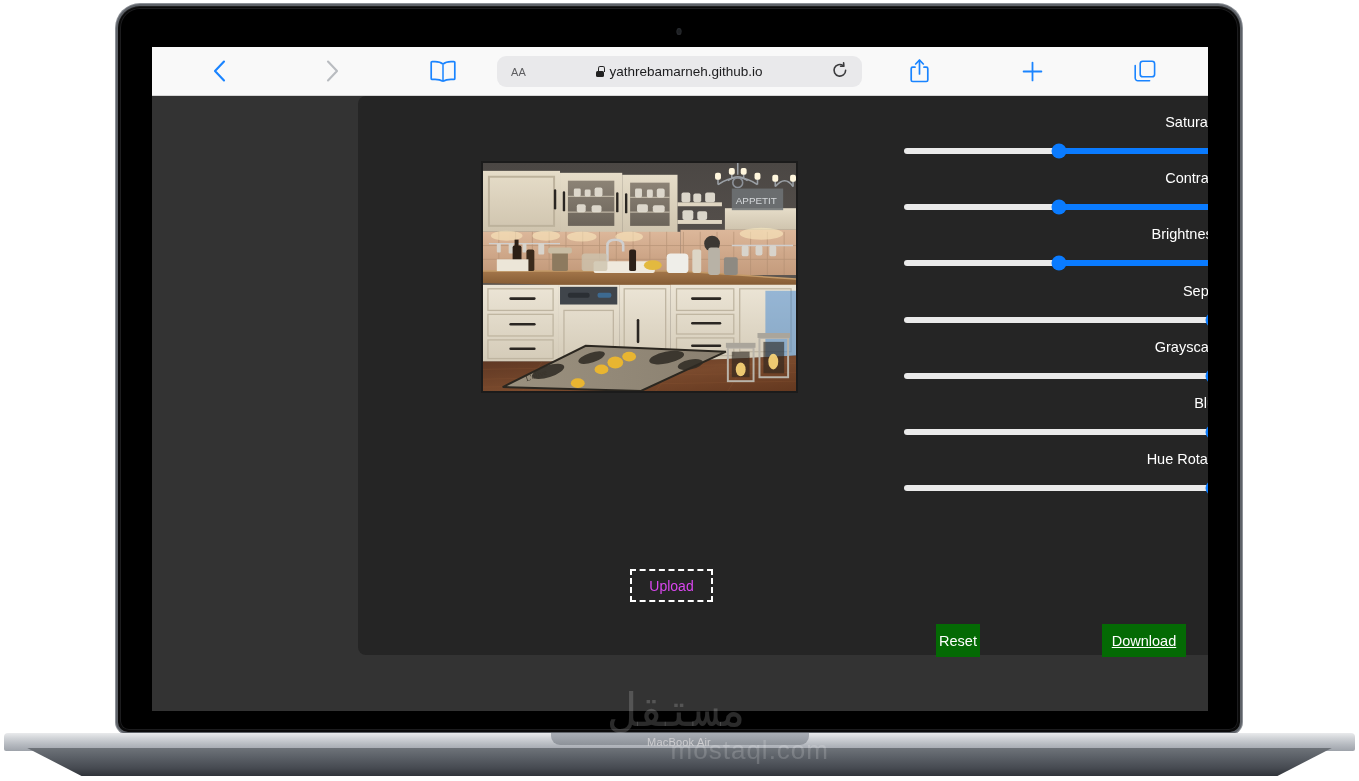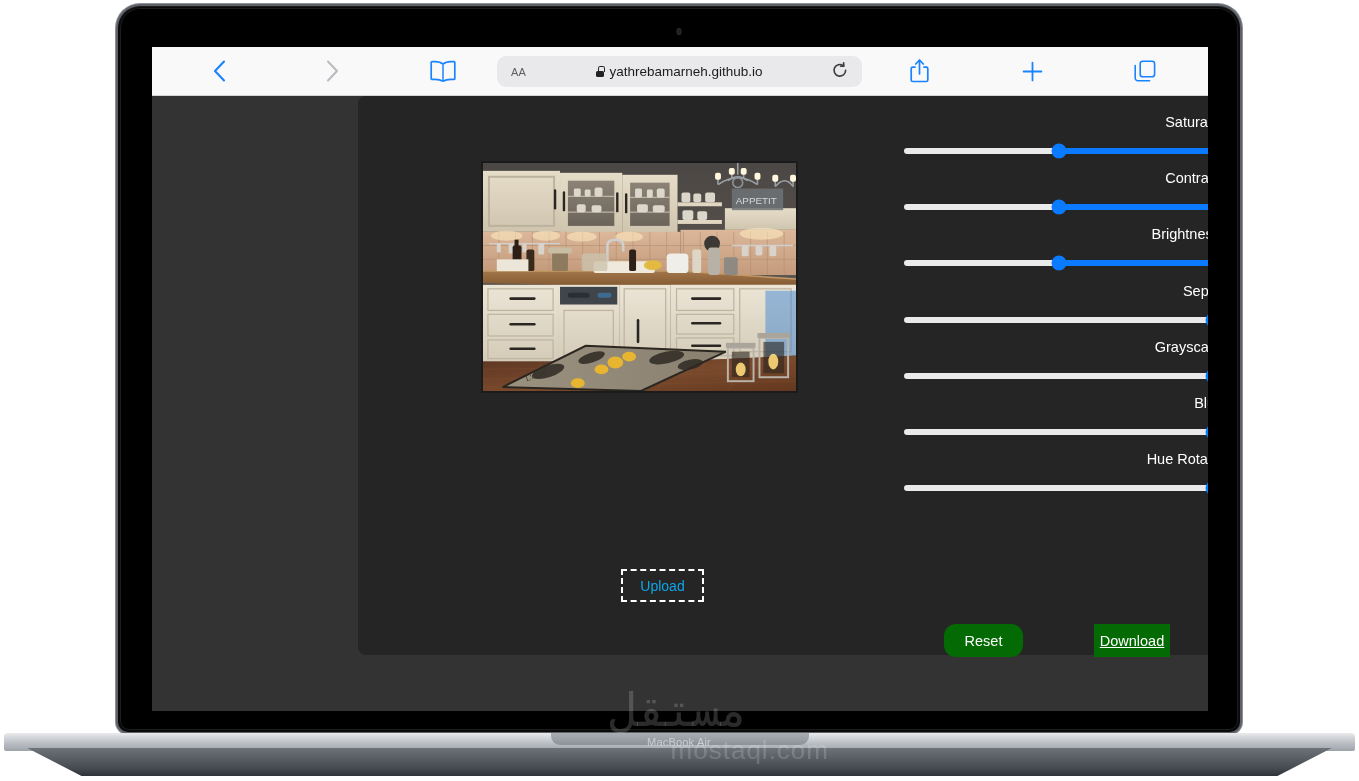--- a/index.html
+++ b/index.html
@@ -121,24 +121,24 @@
   .left-col{ position:relative; }
   .photo{
     position:absolute; left:123px; top:65px;
     width:317px; height:232px;
     border:2px solid #1b1b1b;
     overflow:hidden;
     background:#2b2b2b;
   }
   .photo-inner{ position:absolute; inset:0;border-radius:24px; }
   .up-btn{
-    position:absolute; left:263px; top:473px;
+    position:absolute; left:272px; top:473px;
     width:83px; height:33px;
     border:2px dashed #ffffff;
-    color:#0ea5e9; font-size:14px;
+    color:#d946ef; font-size:14px;
     display:flex; align-items:center; justify-content:center;
     cursor:pointer; background:transparent;text-align:right;
   }
 
   
   .right-col{ position:relative; padding-right:16px; }
   .slider-group{ position:absolute; right:17px; top:17px; width:316px; }
   .srow{ margin-bottom:15.2px; }
   .slabel{
     display:block; text-align:right; color:#ffffff;
@@ -161,22 +161,22 @@
   .actions{
     position:absolute; right:17px; top:528px;
     width:316px; height:33px;
   }
   .btn{
     position:absolute; top:0; height:33px;
     background:#046a04; color:#ffffff; font-size:14.5px;
     border:none; display:flex; align-items:center; justify-content:center;
     cursor:pointer; font-family:"Liberation Sans", sans-serif;
   }
-  .btn-reset{ left:40px; width:79px;border-radius:12px; }
-  .btn-download{ left:190px; width:76px; }
+  .btn-reset{ left:32px; width:44px; }
+  .btn-download{ left:198px; width:84px; }
   .btn-download span{ text-decoration: underline; }
 
   
   .watermark{
     position:absolute; left:50%; top:686px; transform:translateX(-50%);
     width:300px; text-align:center; pointer-events:none; z-index:40;
     color:rgba(255,255,255,.17);
   }
   .wm-ar{ font-size:46px; line-height:44px; font-family:Liberation Mono, monospace; }
   .wm-en{ font-size:26px; line-height:28px; letter-spacing:1px;text-align:right; }

